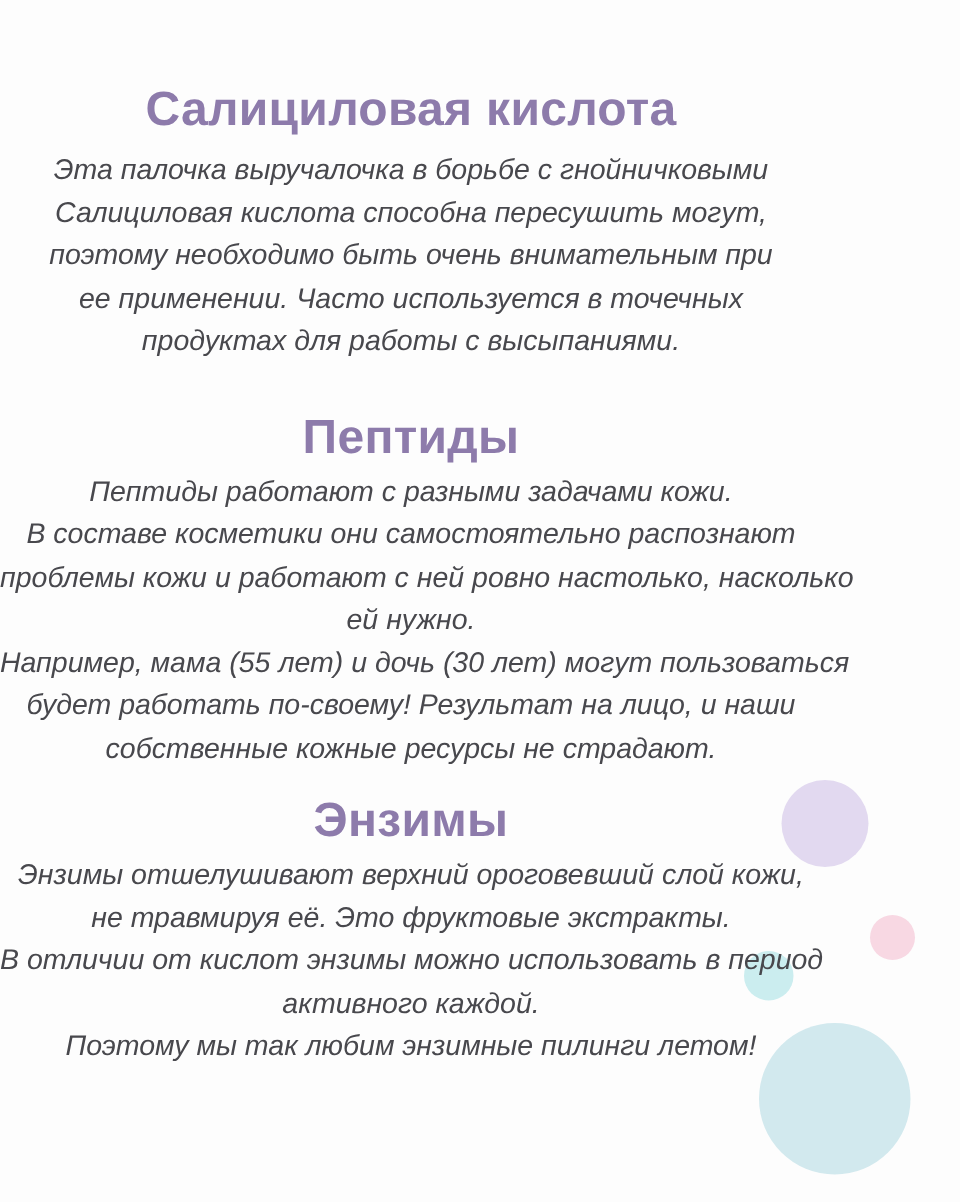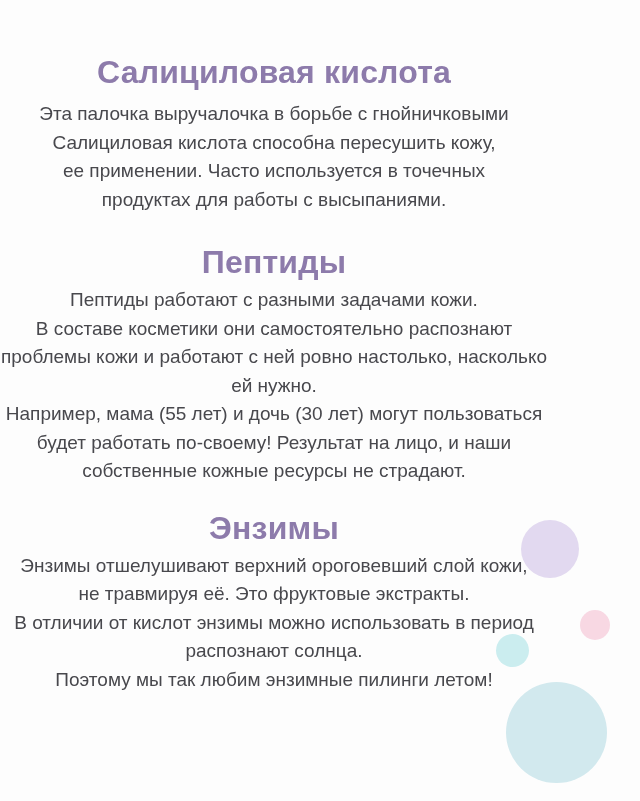--- a/index.html
+++ b/index.html
@@ -33,47 +33,48 @@
   }
   .heading {
     font-size: 32px;
     line-height: 40px;
     font-weight: 700;
     color: var(--heading-color);
     letter-spacing: 0.2px;
   }
   .section-salicylic .heading { margin-bottom: 8px; }
   .section-peptides  .heading { margin-top: 28px; margin-bottom: 4px; text-align: center; }
-  .section-enzymes   .heading { margin-top: 22px; margin-bottom: 4px; }
+  .section-enzymes   .heading { margin-top: 12px; margin-bottom: 4px; }
   .lines {
     font-size: 19px;
     line-height: 28.5px;
     font-weight: 400;
   }
-  .line { white-space: nowrap; }
+  .line { white-space: nowrap; font-style: italic; }
 </style>
 </head>
 <body>
 
 <div class="page">
 
   <div class="decor" id="decor">
       <div class="circle" style="left: 521px; top: 520px; width: 58px; height: 58px; background: rgb(226, 217, 240);"></div>
       <div class="circle" style="left: 580px; top: 610px; width: 30px; height: 30px; background: rgb(248, 216, 227);"></div>
       <div class="circle" style="left: 496px; top: 634px; width: 33px; height: 33px; background: rgb(203, 237, 239);"></div>
       <div class="circle" style="left: 506px; top: 682px; width: 101px; height: 101px; background: rgb(210, 233, 238);"></div>
     </div>
 
   <main class="content">
 
     <section class="section-salicylic">
       <h1 class="heading">Салициловая кислота</h1>
       <div class="lines">
         <div class="line">Эта палочка выручалочка в борьбе с гнойничковыми</div>
-        <div class="line">Салициловая кислота способна пересушить кожу,</div>
+        <div class="line">Салициловая кислота способна пересушить могут,</div>
+        <div class="line">поэтому необходимо быть очень внимательным при</div>
         <div class="line">ее применении. Часто используется в точечных</div>
         <div class="line">продуктах для работы с высыпаниями.</div>
       </div>
     </section>
 
     <section class="section-peptides">
       <h1 class="heading">Пептиды</h1>
       <div class="lines">
         <div class="line">Пептиды работают с разными задачами кожи.</div>
         <div class="line">В составе косметики они самостоятельно распознают</div>
@@ -84,19 +85,19 @@
         <div class="line">собственные кожные ресурсы не страдают.</div>
       </div>
     </section>
 
     <section class="section-enzymes">
       <h1 class="heading">Энзимы</h1>
       <div class="lines">
         <div class="line">Энзимы отшелушивают верхний ороговевший слой кожи,</div>
         <div class="line">не травмируя её. Это фруктовые экстракты.</div>
         <div class="line">В отличии от кислот энзимы можно использовать в период</div>
-        <div class="line">распознают солнца.</div>
+        <div class="line">активного каждой.</div>
         <div class="line">Поэтому мы так любим энзимные пилинги летом!</div>
       </div>
     </section>
 
   </main>
 </div>
 
 </body></html>

